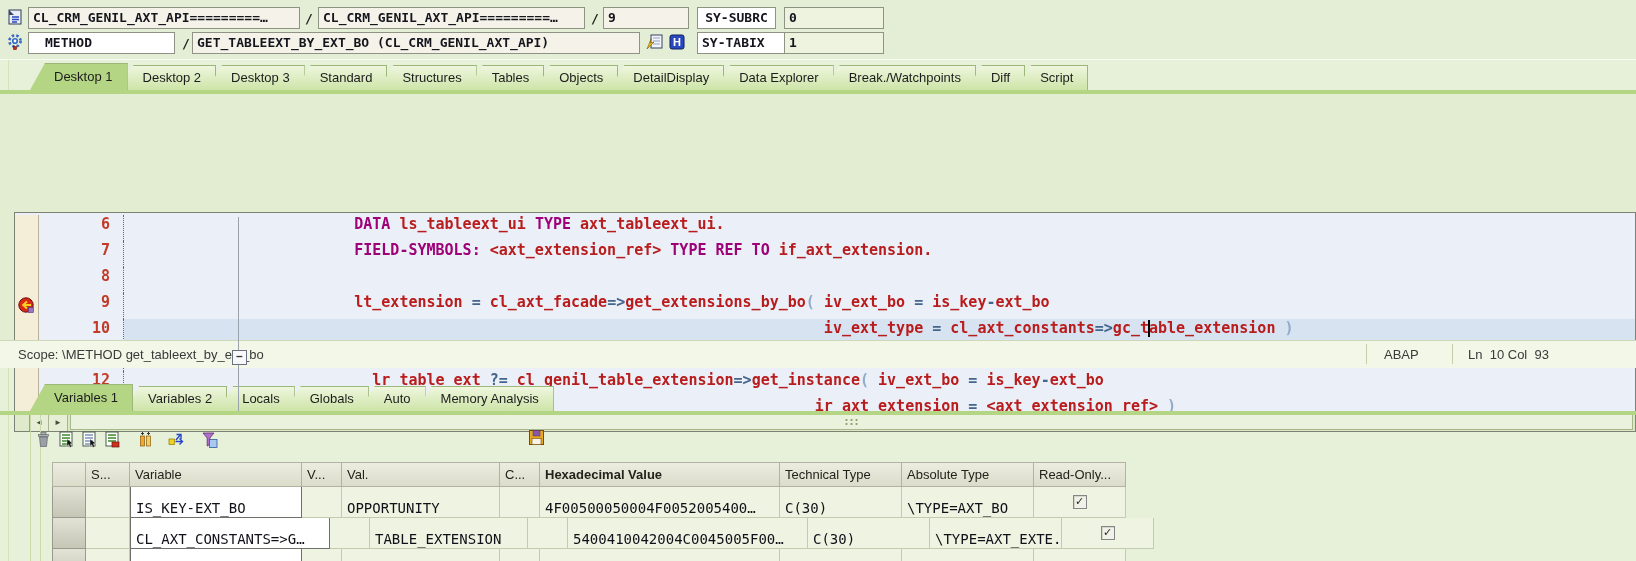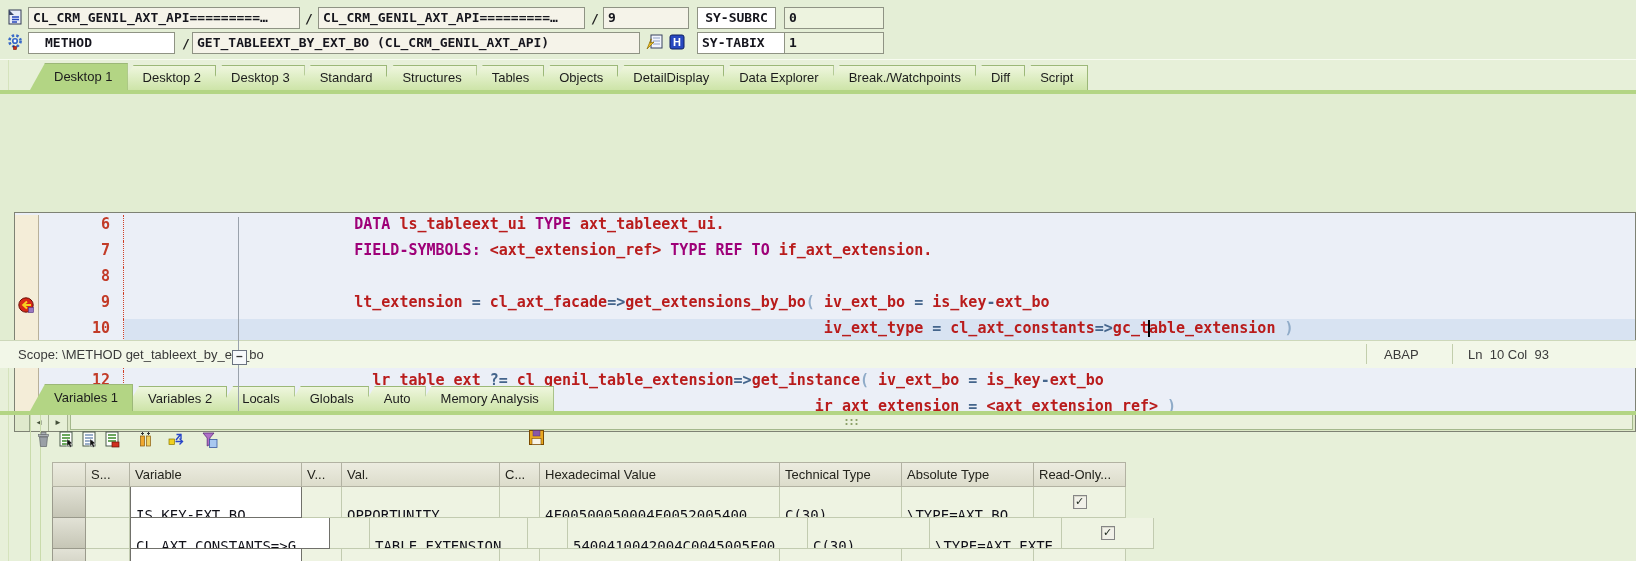--- a/index.html
+++ b/index.html
@@ -79,21 +79,21 @@
   .vtable{position:absolute;left:52px;top:462px;width:1110px;height:99px;overflow:hidden;}
   .hrow{display:flex;height:25px;}
   .hcell{box-sizing:border-box;border:1px solid #b2b2a2;border-left:none;
          background:linear-gradient(#ecece0,#dcdccb);padding:4px 5px 0;color:#23231c;
          font-size:13px;white-space:nowrap;overflow:hidden;}
   .hsel{width:34px;border-left:1px solid #b2b2a2;}
   .vrow{display:flex;height:31px;}
   .vsel{width:34px;box-sizing:border-box;background:linear-gradient(#e2e2d6,#c6c6b6);
         border:1px solid #9a9a8c;border-top:none;}
   .vcell{box-sizing:border-box;border:1px solid #c2cbb0;border-top:none;border-left:none;
-         background:#eef3e2;font:14px "DejaVu Sans Mono",monospace;padding:20px 5px 0;
+         background:#eef3e2;font:14px "DejaVu Sans Mono",monospace;padding:13px 5px 0;
          white-space:nowrap;overflow:hidden;color:#101018;}
   .vcell.white{background:#ffffff;border:1px solid #70706a;border-top:none;}
   .vcell.ck{display:flex;align-items:center;justify-content:center;padding:0;}
   .cbx{width:14px;height:14px;box-sizing:border-box;border:1px solid #858585;background:#f1f1e9;
        box-shadow:inset 1px 1px 0 #d6d6ca;font:bold 11px "DejaVu Sans",sans-serif;line-height:12px;
        text-align:center;color:#1c281c;}
 </style>
 </head>
 <body>
 
@@ -270,21 +270,21 @@
   </span>
 
   <div class="vtable" id="varTable">
       <div class="hrow">
         <div class="hcell hsel"></div>
         <div class="hcell" style="width: 44px;">S...</div>
         <div class="hcell" style="width: 172px;">Variable</div>
         <div class="hcell" style="width: 40px;">V...</div>
         <div class="hcell" style="width: 158px;">Val.</div>
         <div class="hcell" style="width: 40px;">C...</div>
-        <div class="hcell" style="width: 240px;">Hexadecimal Value</div>
+        <div class="hcell" style="width: 240px; font-weight: bold;">Hexadecimal Value</div>
         <div class="hcell" style="width: 122px;">Technical Type</div>
         <div class="hcell" style="width: 132px;">Absolute Type</div>
         <div class="hcell" style="width: 92px;">Read-Only...</div>
       </div>
       <div class="vrow">
         <div class="vsel"></div>
         <div class="vcell" style="width: 44px;"></div>
         <div class="vcell white" style="width: 172px;">IS_KEY-EXT_BO</div>
         <div class="vcell" style="width: 40px;"></div>
         <div class="vcell" style="width: 158px;">OPPORTUNITY</div>

